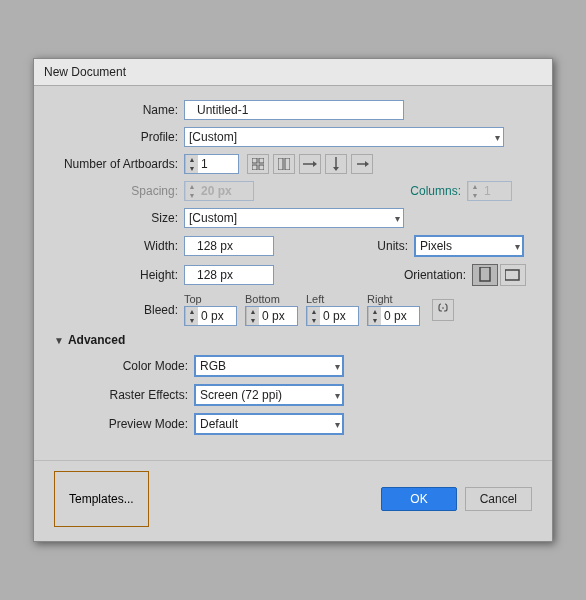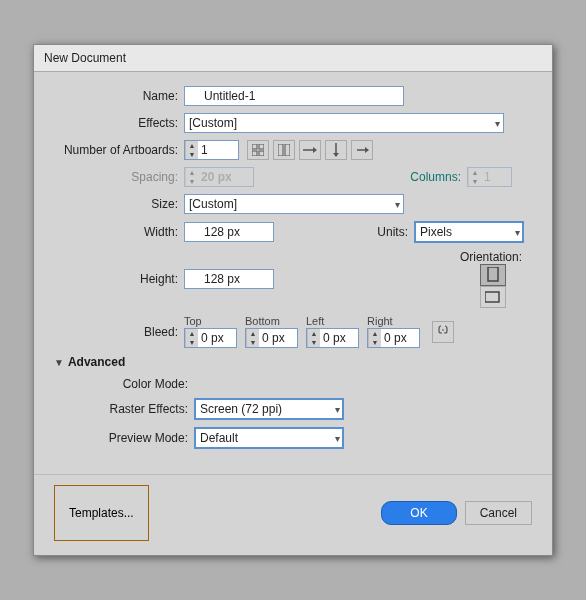--- a/index.html
+++ b/index.html
@@ -39,21 +39,21 @@
     .form-label {
       text-align: right;
       color: #222;
       min-width: 130px;
       padding-right: 6px;
       font-size: 12px;
     }
     input[type="text"] {
       background: #fff;
       border: 1px solid #7a9cc4;
-      padding: 2px 19px;
+      padding: 2px 12px;
       font-size: 12px;
       color: #222;
       outline: none;
     }
     .name-input { width: 220px; }
     .profile-select, .size-select, .units-select {
       background: #fff;
       border: 1px solid #7a9cc4;
       padding: 2px 4px;
       font-size: 12px;
@@ -318,21 +318,21 @@
       display: flex;
       gap: 8px;
     }
     .btn-ok {
       background: #2b7de9;
       border: 1px solid #1a5fb4;
       padding: 4px 28px;
       font-size: 12px;
       cursor: pointer;
       color: #fff;
-      border-radius: 10px;
+      border-radius: 2px;
     }
     .btn-cancel {
       background: #d4d4d4;
       border: 1px solid #aaa;
       padding: 0 14px;
       font-size: 12px;
       cursor: pointer;
       color: #222;
     }
     .full-row {
@@ -355,21 +355,21 @@
     <span>New Document</span>
   </div>
   <div class="dialog-body">
 
     <div class="form-row">
       <span class="form-label">Name:</span>
       <input type="text" class="name-input" value="Untitled-1" style="">
     </div>
 
     <div class="form-row">
-      <span class="form-label">Effects:</span>
+      <span class="form-label">Profile:</span>
       <div class="select-wrapper" style="width:320px;">
         <select class="profile-select" style="width:320px;">
           <option>[Custom]</option>
           <option>Print</option>
           <option>Web</option>
           <option>Mobile</option>
         </select>
       </div>
     </div>
 
@@ -460,21 +460,21 @@
           <option>Points</option>
           <option>Inches</option>
         </select>
       </div>
     </div>
 
     <div class="full-row" style="margin-bottom:7px;">
       <span class="wh-label">Height:</span>
       <input type="text" class="wh-input" value="128 px" style="">
       <span style="flex:1;"></span>
-      <div class="orientation-section" style="margin-left:0;margin-right:4px;flex-direction:column;">
+      <div class="orientation-section" style="margin-left:0;margin-right:4px;">
         <span class="orientation-label">Orientation:</span>
         <div class="orient-btn active" title="Portrait" style="margin-right:2px;">
           <svg width="12" height="16" viewBox="0 0 12 16">
               <rect x="1" y="0" width="10" height="14" fill="none" stroke="#444" stroke-width="1.5"></rect>
             </svg>
         </div>
         <div class="orient-btn" title="Landscape">
           <svg width="16" height="12" viewBox="0 0 16 12">
               <rect x="0" y="1" width="14" height="10" fill="none" stroke="#444" stroke-width="1.5"></rect>
             </svg>
@@ -534,20 +534,26 @@
     </div>
 
     <div class="advanced-section">
       <div class="advanced-header">
         <span class="advanced-triangle">▼</span>
         <span class="advanced-title">Advanced</span>
       </div>
 
       <div class="advanced-row">
         <span class="advanced-label">Color Mode:</span>
+        <div class="adv-select-wrapper">
+          <select class="adv-select">
+            <option>RGB</option>
+            <option>CMYK</option>
+          </select>
+        </div>
       </div>
 
       <div class="advanced-row">
         <span class="advanced-label">Raster Effects:</span>
         <div class="adv-select-wrapper">
           <select class="adv-select">
             <option>Screen (72 ppi)</option>
             <option>Medium (150 ppi)</option>
             <option>High (300 ppi)</option>
           </select>

